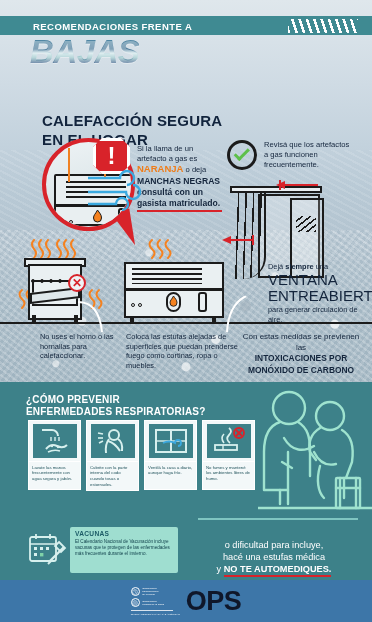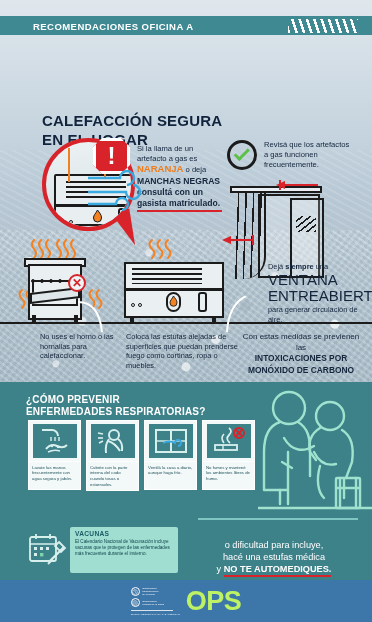--- a/index.html
+++ b/index.html
@@ -294,36 +294,37 @@
   .logo-marks { display: flex; flex-direction: column; gap: 2px; }
   .logo-line { display: flex; align-items: center; gap: 2.5px; }
   .logo-seal {
     width: 9px; height: 9px; border: 1px solid #ffffff; border-radius: 50%;
     display: flex; align-items: center; justify-content: center;
   }
   .logo-words { display: flex; flex-direction: column; }
   .logo-words span { font-size: 2.5px; color: #ffffff; line-height: 1.25; }
   .logo-rule { width: 42px; height: .5px; background: rgba(255,255,255,.8); margin-top: 1px; }
   .logo-sub { font-size: 2.3px; color: #fff; letter-spacing: .1px; }
-  .ops-text { font-size: 27px; font-weight: bold; color: #bef264; letter-spacing: -.5px; }
+  .ops-text { font-size: 27px; font-weight: bold; color: #0f172a; letter-spacing: -.5px; }
 </style>
 </head>
 <body>
 
 <div id="poster">
 
   <div class="top-bg"></div>
   <div class="frost2"></div>
   <div class="frost"></div>
 
   <div class="header-band"></div>
   <div class="header-stripes"></div>
-  <div class="header-kicker">RECOMENDACIONES OFICINA A</div>
+  <div class="header-kicker">RECOMENDACIONES FRENTE A</div>
 
   <div class="title-wrap">
+    <div class="title-1">BAJAS</div>
   </div>
   <div class="subtitle">CALEFACCIÓN SEGURA
 EN EL HOGAR</div>
 
   <div class="scene">
 
     <div class="mag-handle"></div>
     <div class="magnifier">
       <div class="mg-heater">
         <div class="mg-vents"></div>

